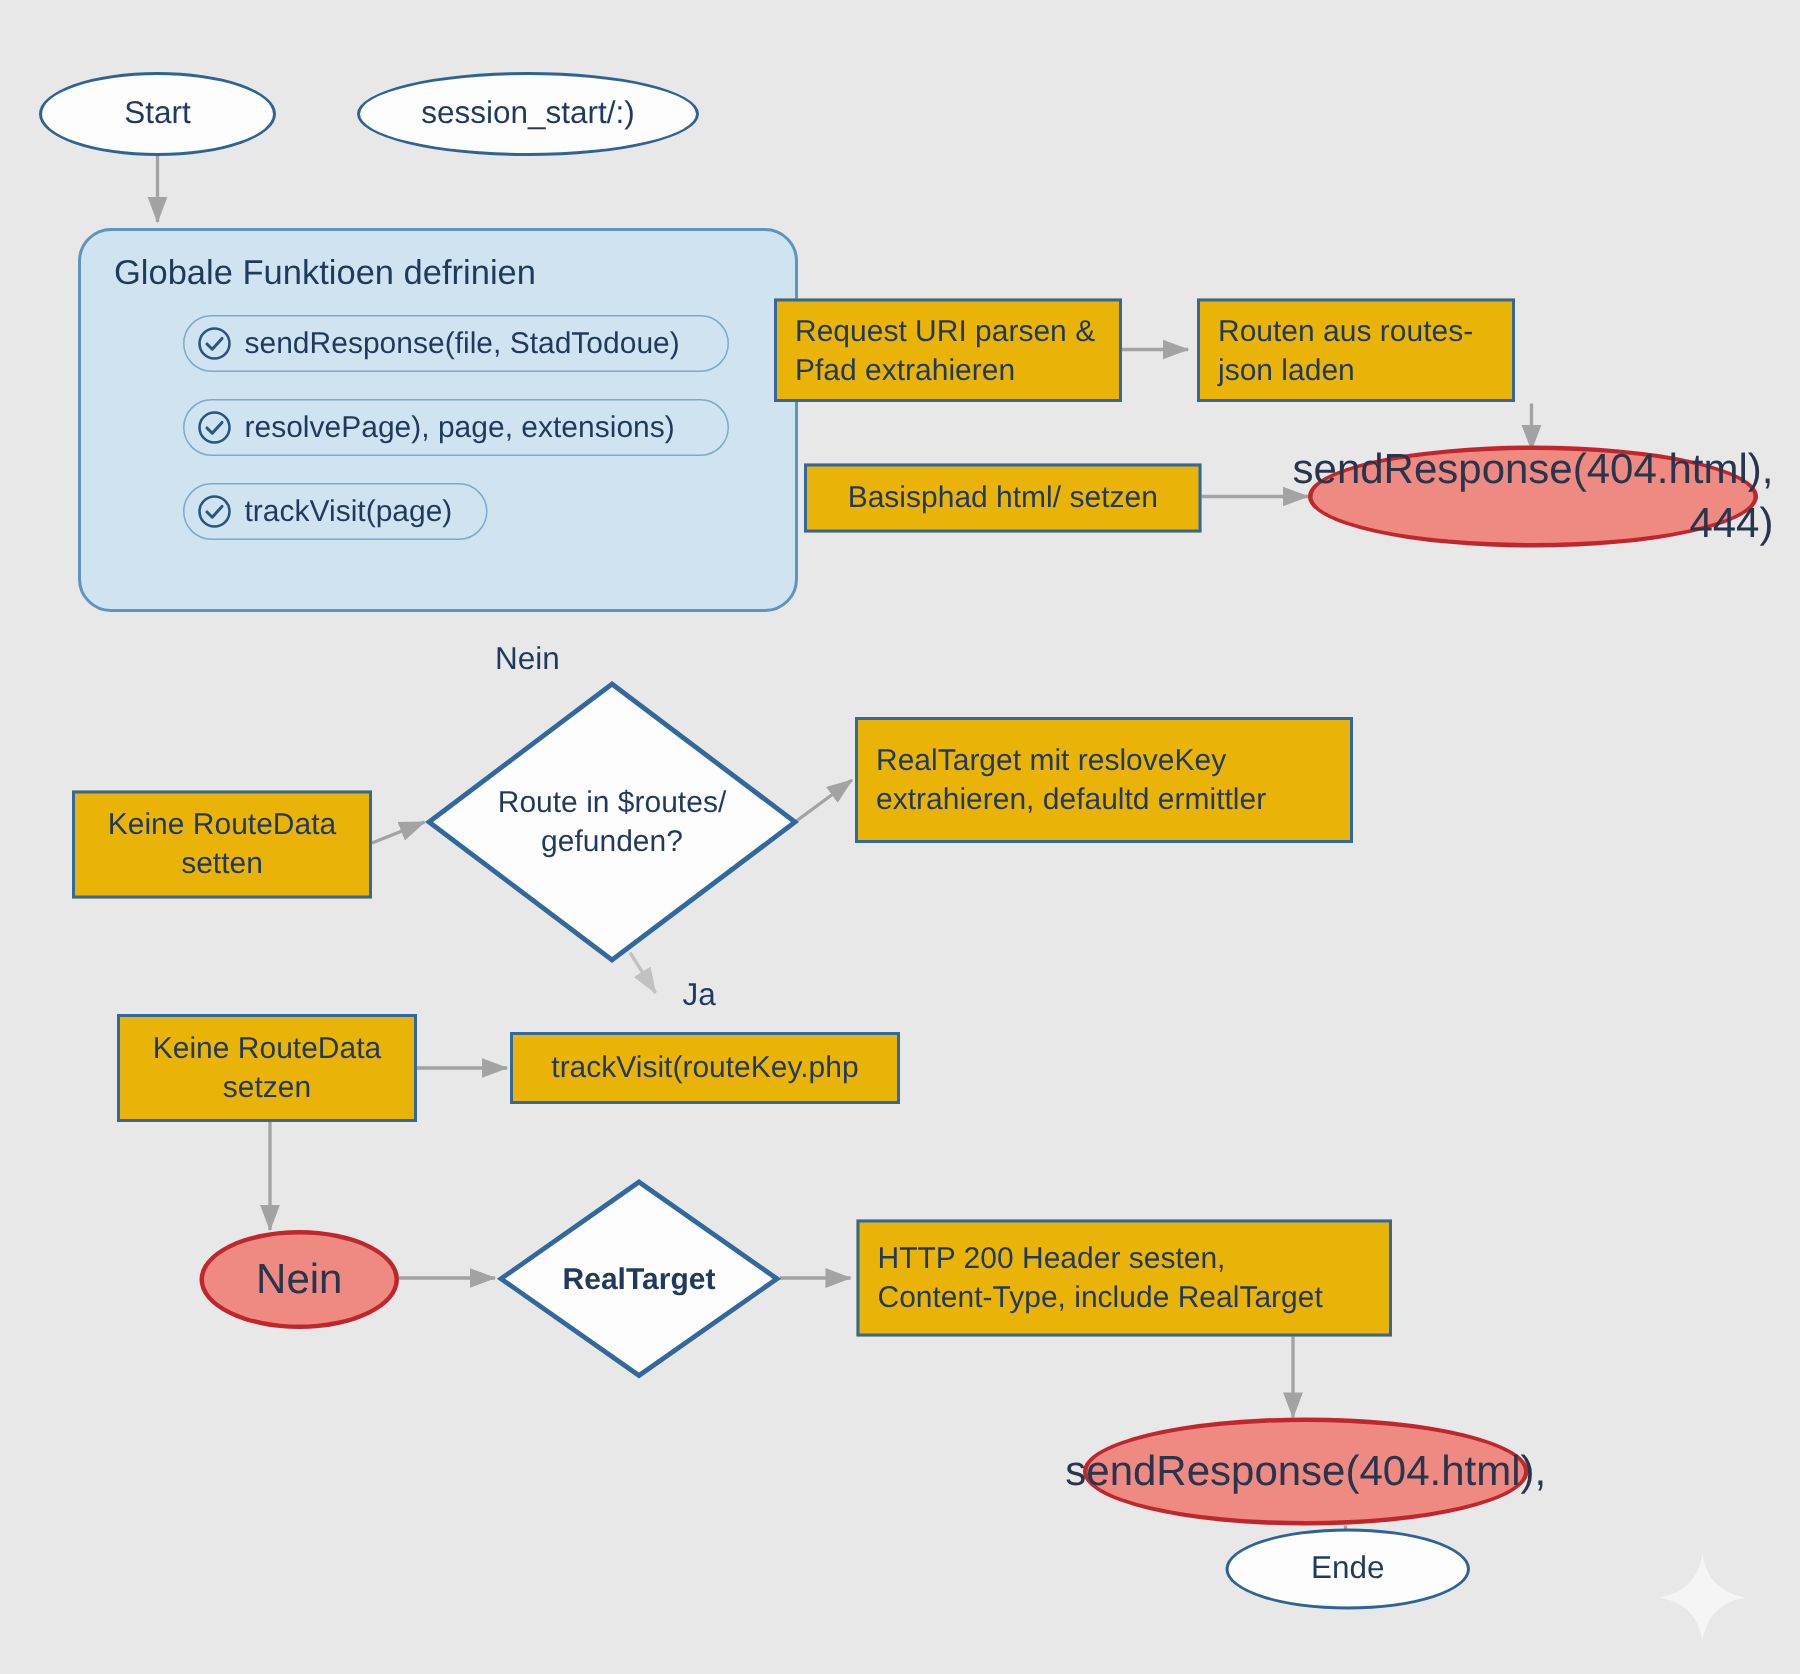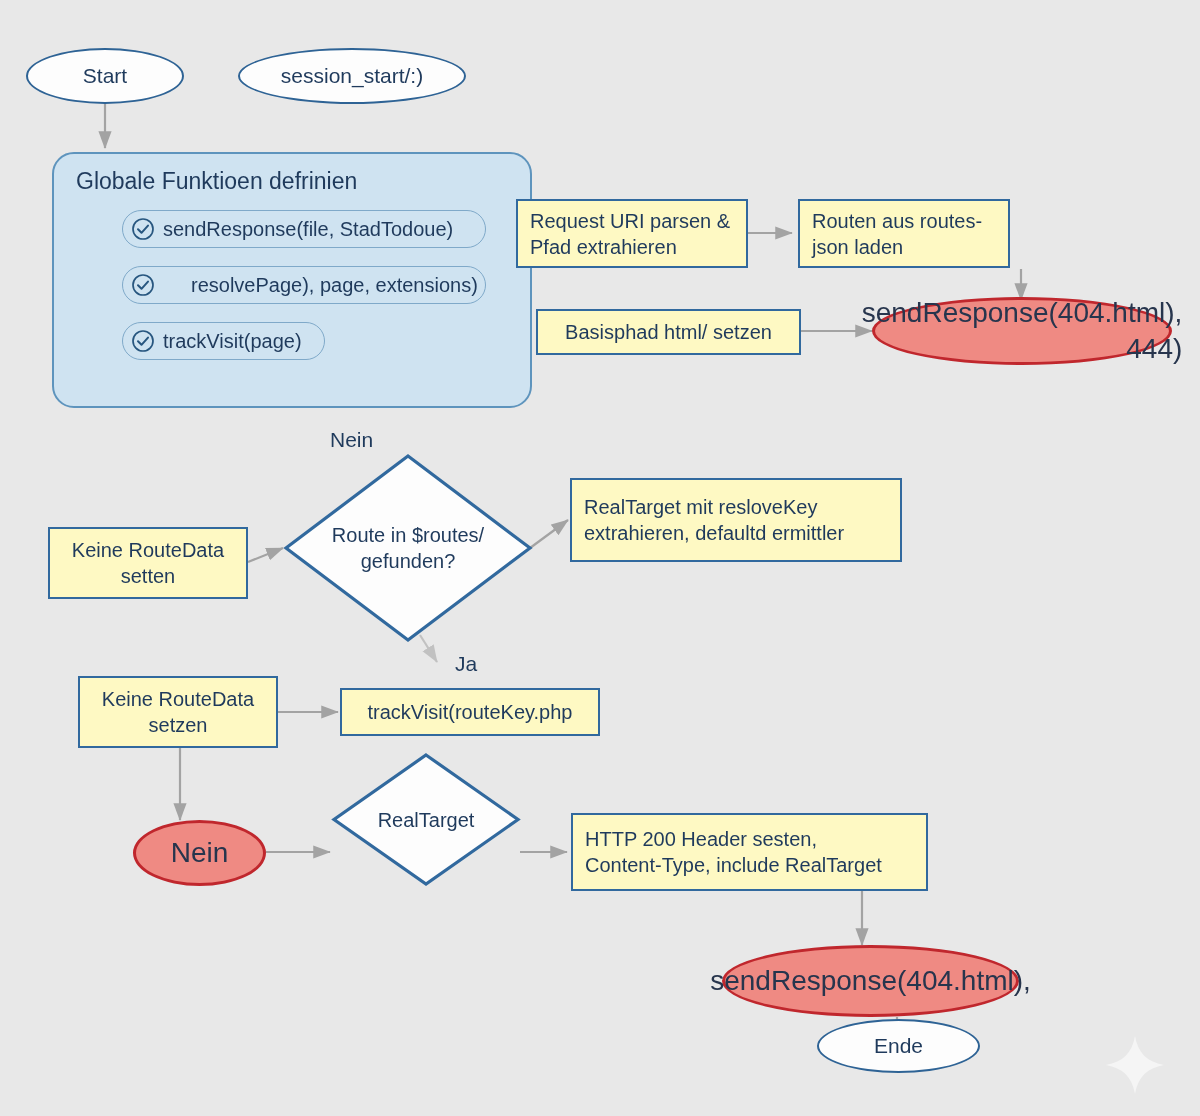--- a/index.html
+++ b/index.html
@@ -29,21 +29,21 @@
     box-sizing: border-box;
     display: flex;
     align-items: center;
     justify-content: center;
     text-align: right;
     color: #1f3a5c;
     line-height: 1.3;
   }
 
   .rect {
-    background: #fef9c3;
+    background: #eab308;
     border: 2px solid #31699e;
     padding: 6px 12px;
     font-size: 20px;
   }
   .rect.left-align {
     justify-content: flex-start;
     text-align: left;
   }
 
   .ellipse {
@@ -188,21 +188,21 @@
     <div class="group-title">Globale Funktioen defrinien</div>
 
     <div class="pill" style="left:68px; top:56px; width:364px;">
       <svg class="check-icon" viewBox="0 0 24 24">
         <circle cx="12" cy="12" r="10" fill="none" stroke="#27567f" stroke-width="1.7"></circle>
         <path d="M7 12.3 L10.5 15.8 L17 8.6" fill="none" stroke="#27567f" stroke-width="2" stroke-linecap="round" stroke-linejoin="round"></path>
       </svg>
       <span>sendResponse(file, StadTodoue)</span>
     </div>
 
-    <div class="pill" style="left:68px; top:112px; width:364px;gap:28px;">
+    <div class="pill" style="left:68px; top:112px; width:364px;">
       <svg class="check-icon" viewBox="0 0 24 24">
         <circle cx="12" cy="12" r="10" fill="none" stroke="#27567f" stroke-width="1.7"></circle>
         <path d="M7 12.3 L10.5 15.8 L17 8.6" fill="none" stroke="#27567f" stroke-width="2" stroke-linecap="round" stroke-linejoin="round"></path>
       </svg>
       <span>resolvePage),  page, extensions)</span>
     </div>
 
     <div class="pill" style="left:68px; top:168px; width:203px;">
       <svg class="check-icon" viewBox="0 0 24 24">
         <circle cx="12" cy="12" r="10" fill="none" stroke="#27567f" stroke-width="1.7"></circle>
@@ -262,21 +262,21 @@
   </div>
 
   <div class="node rect" style="left:340px; top:688px; width:260px; height:48px;">
     <span>trackVisit(routeKey.php</span>
   </div>
 
   <div class="node ellipse-red" style="left:133px; top:820px; width:133px; height:66px;">
     <span>Nein</span>
   </div>
 
-  <div class="diamond-wrap" style="left:331px; top:752px; width:190px; height:135px;">
+  <div class="diamond-wrap" style="left:331px; top:785px; width:190px; height:135px;font-weight:bold;">
     <svg class="diamond-shape" viewBox="0 0 190 135" preserveAspectRatio="none">
       <polygon points="95,3 187,67.5 95,132 3,67.5" fill="#fdfdfd" stroke="#31699e" stroke-width="3.2"></polygon>
     </svg>
     <div class="diamond-label">
       <span>RealTarget</span>
     </div>
   </div>
 
   <div class="node rect left-align" style="left:571px; top:813px; width:357px; height:78px; flex-direction:column; align-items:flex-start; justify-content:center;">
     <span>HTTP 200 Header sesten,</span>

